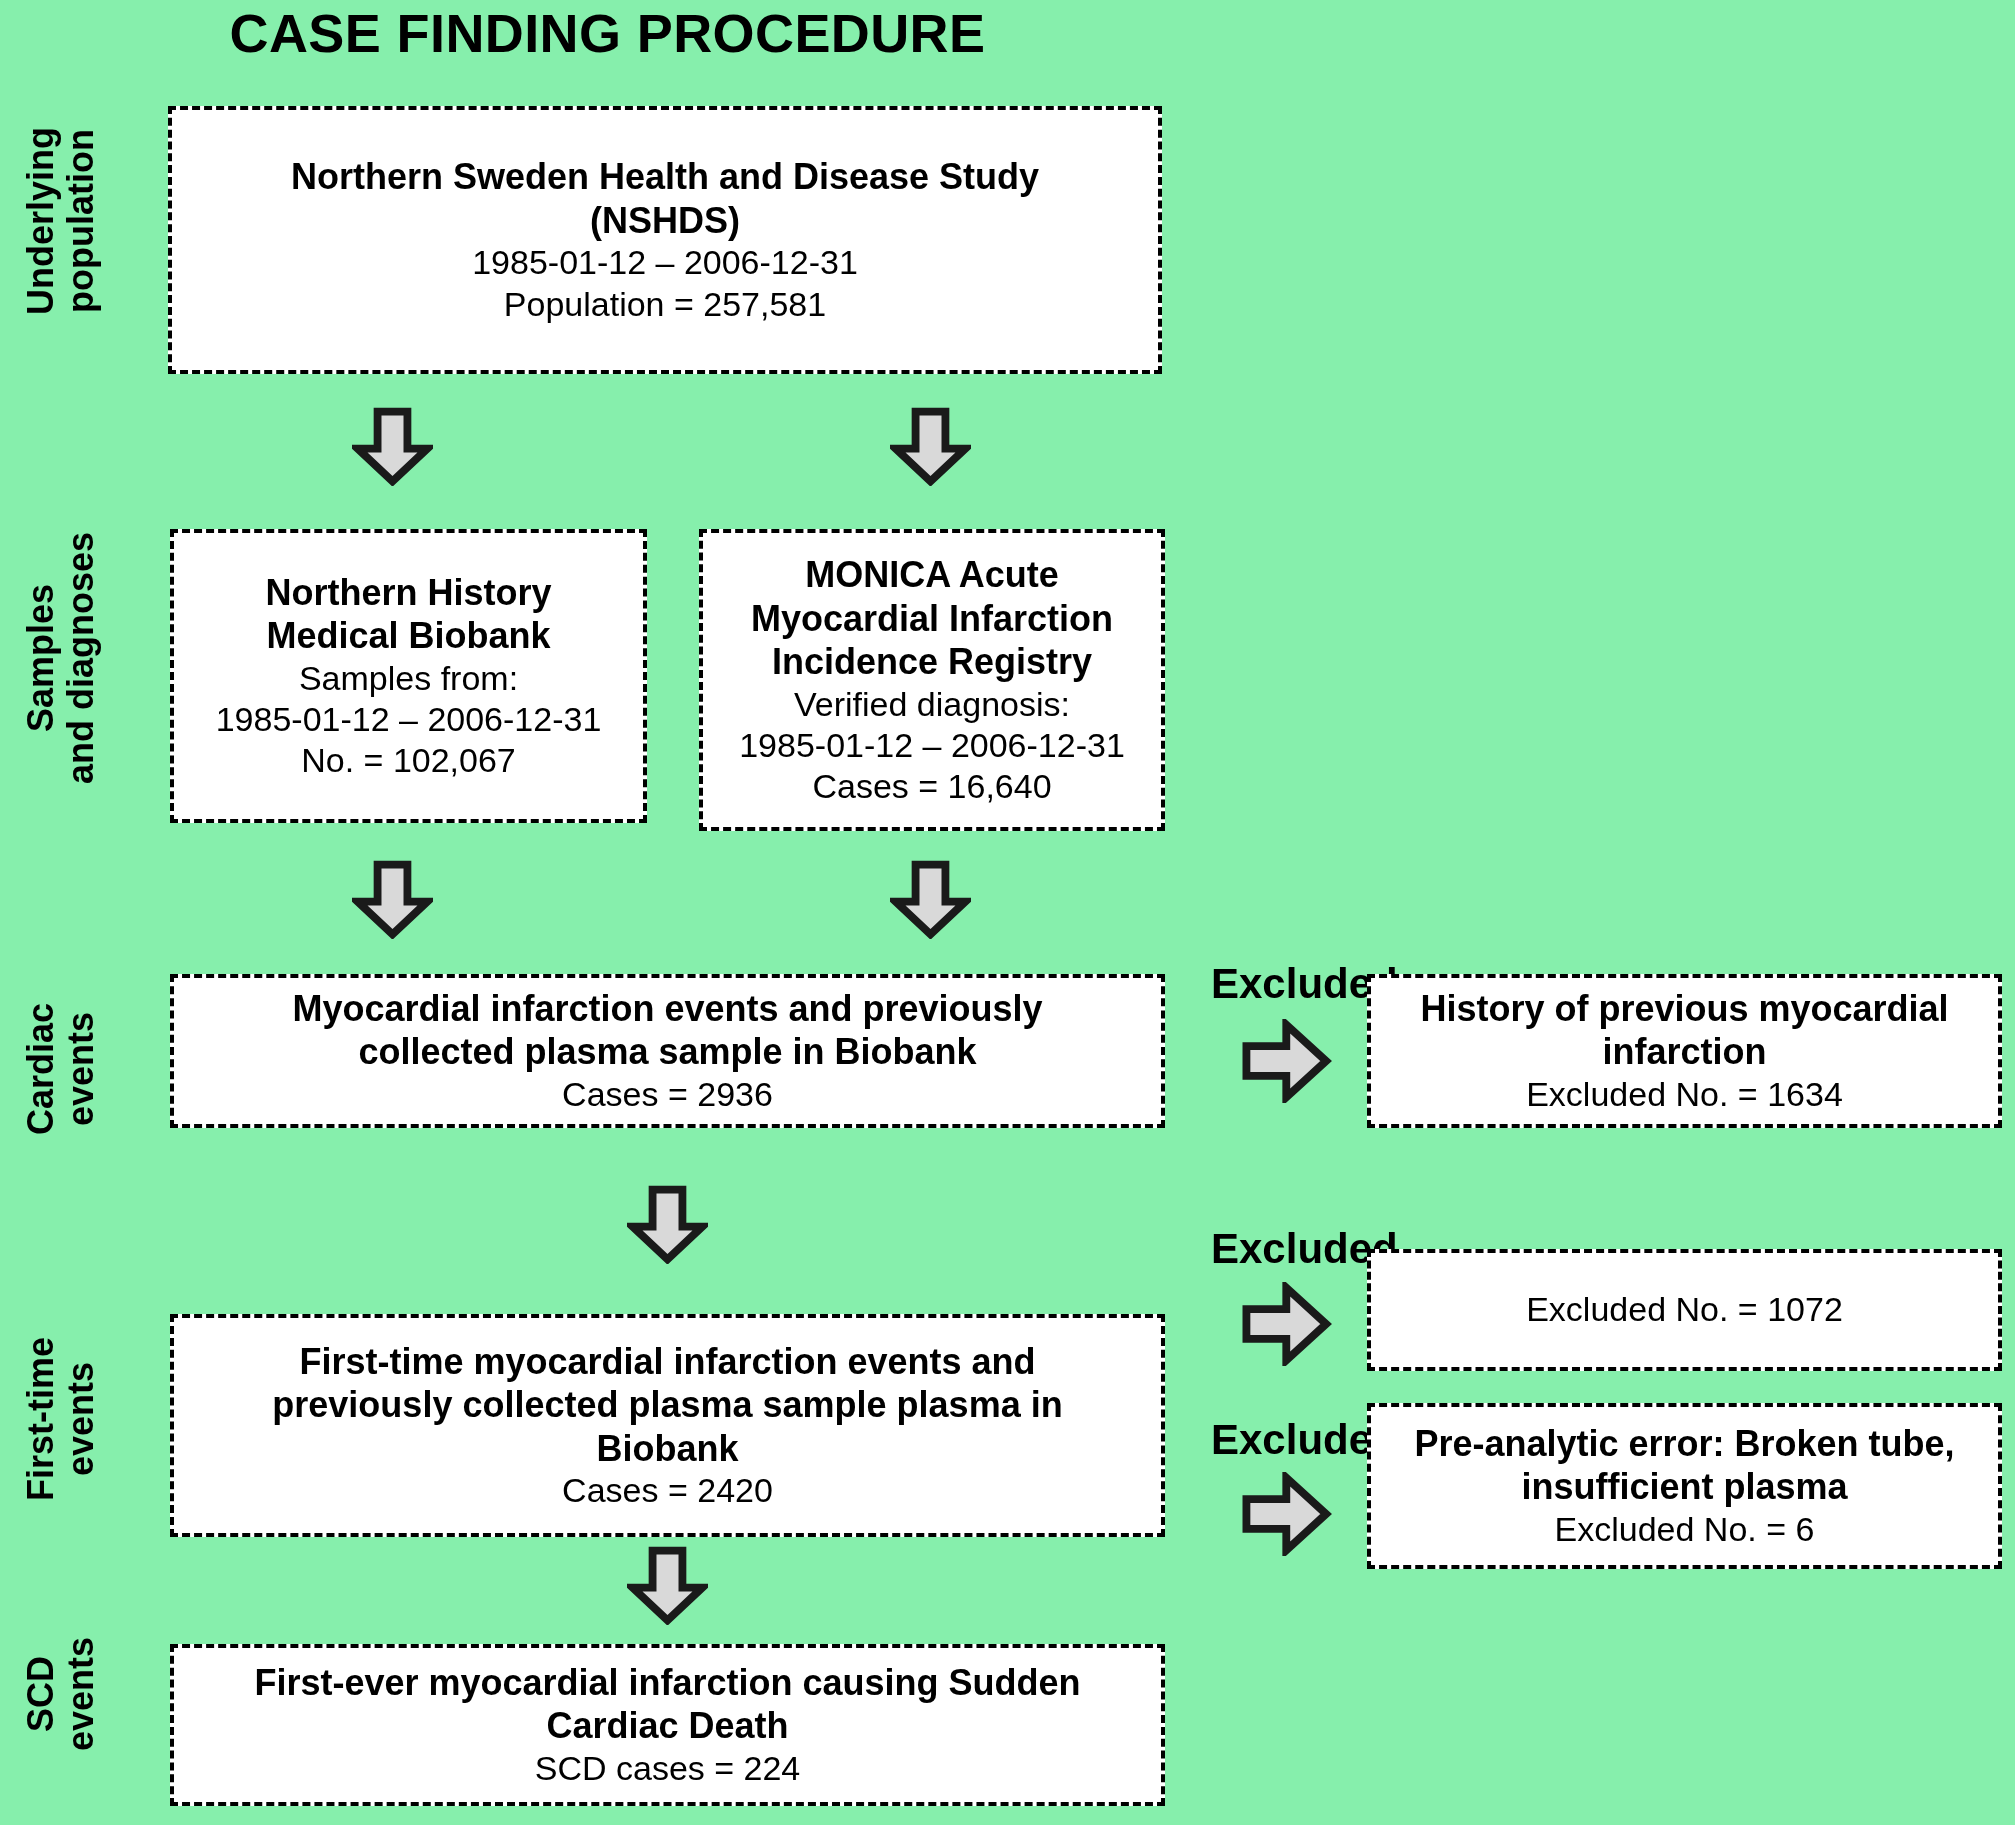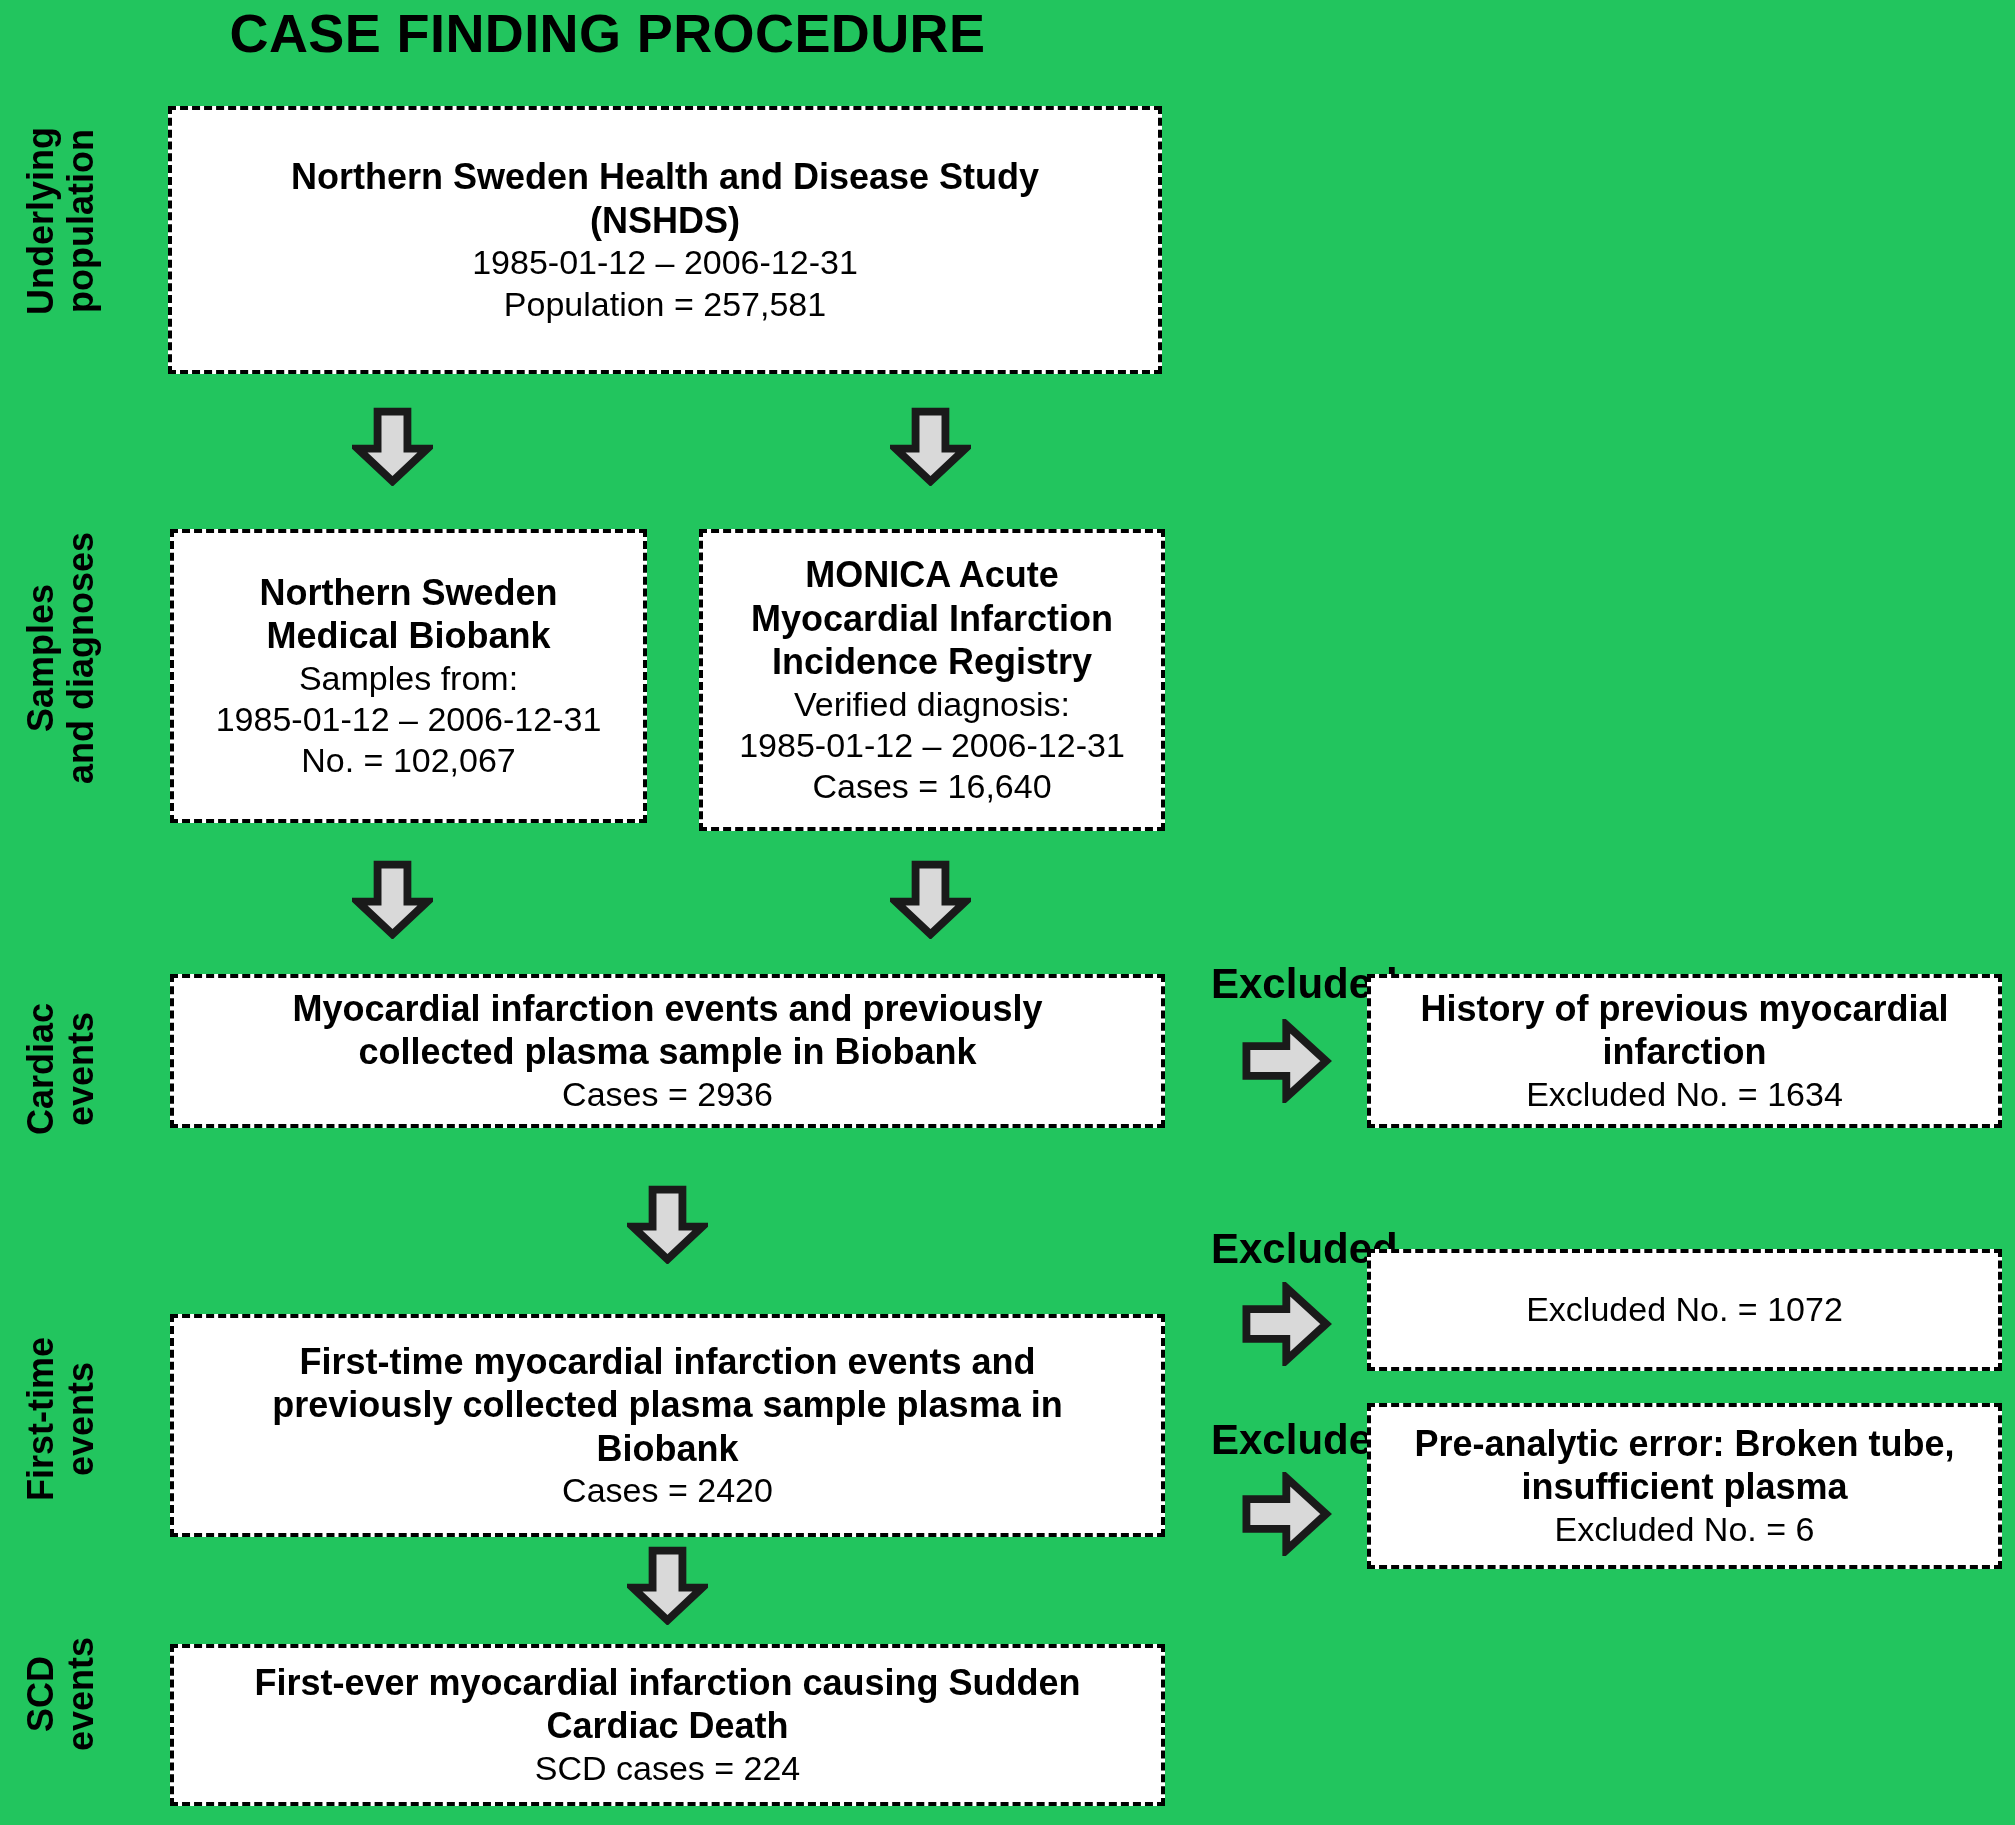--- a/index.html
+++ b/index.html
@@ -9,21 +9,21 @@
     background: #ffffff;
   }
   body {
     font-family: "Liberation Sans", sans-serif;
     color: #000000;
   }
   #canvas {
     position: relative;
     width: 2015px;
     height: 1826px;
-    background: #22c55e;
+    background: #86efac;
     overflow: hidden;
   }
 
   
   .title {
     position: absolute;
     left: 0;
     top: 5.7px;
     width: 1215px;
     text-align: center;
@@ -135,21 +135,21 @@
     </svg>
   </div>
 
   <div class="arrow-down" style="left:890px; top:407px; width:81px; height:79px; background:none;">
     <svg width="81" height="79" viewBox="0 0 114 110">
       <polygon points="36,6 78,6 78,58 106,58 57,104 8,58 36,58" fill="#d9d9d9" stroke="#1a1a1a" stroke-width="11" stroke-linejoin="miter"></polygon>
     </svg>
   </div>
 
   <div class="dbox" style="left:170px; top:529px; width:477px; height:294px;">
-    <div class="hd">Northern Sweden</div>
+    <div class="hd">Northern History</div>
     <div class="hd">Medical Biobank</div>
     <div class="bd">Samples from:</div>
     <div class="bd">1985-01-12 – 2006-12-31</div>
     <div class="bd">No. = 102,067</div>
   </div>
 
   <div class="dbox" style="left:699px; top:529px; width:466px; height:302px;">
     <div class="hd">MONICA Acute</div>
     <div class="hd">Myocardial Infarction</div>
     <div class="hd">Incidence Registry</div>

